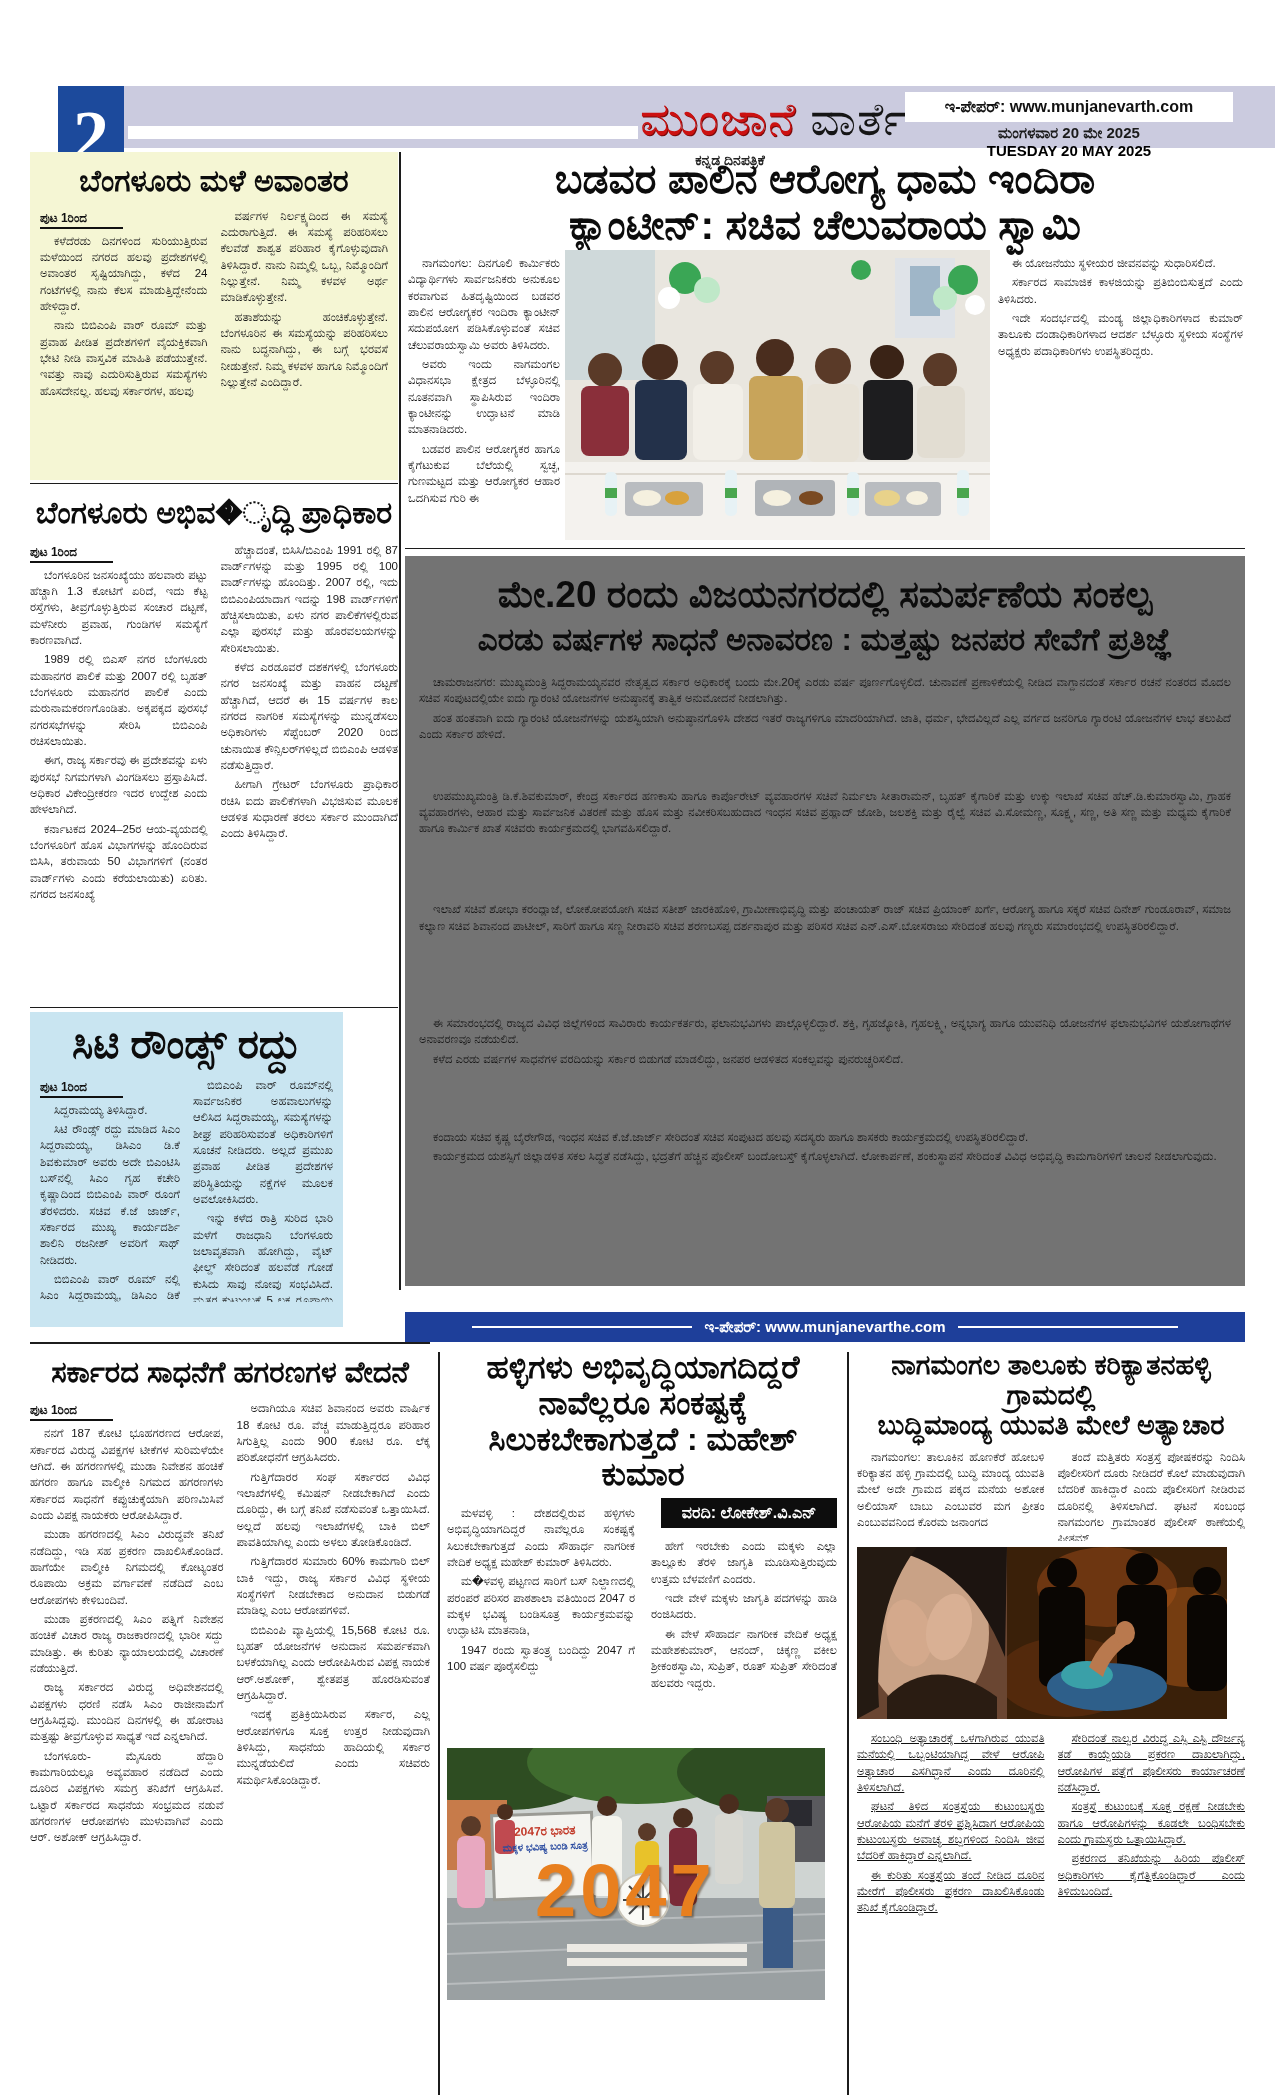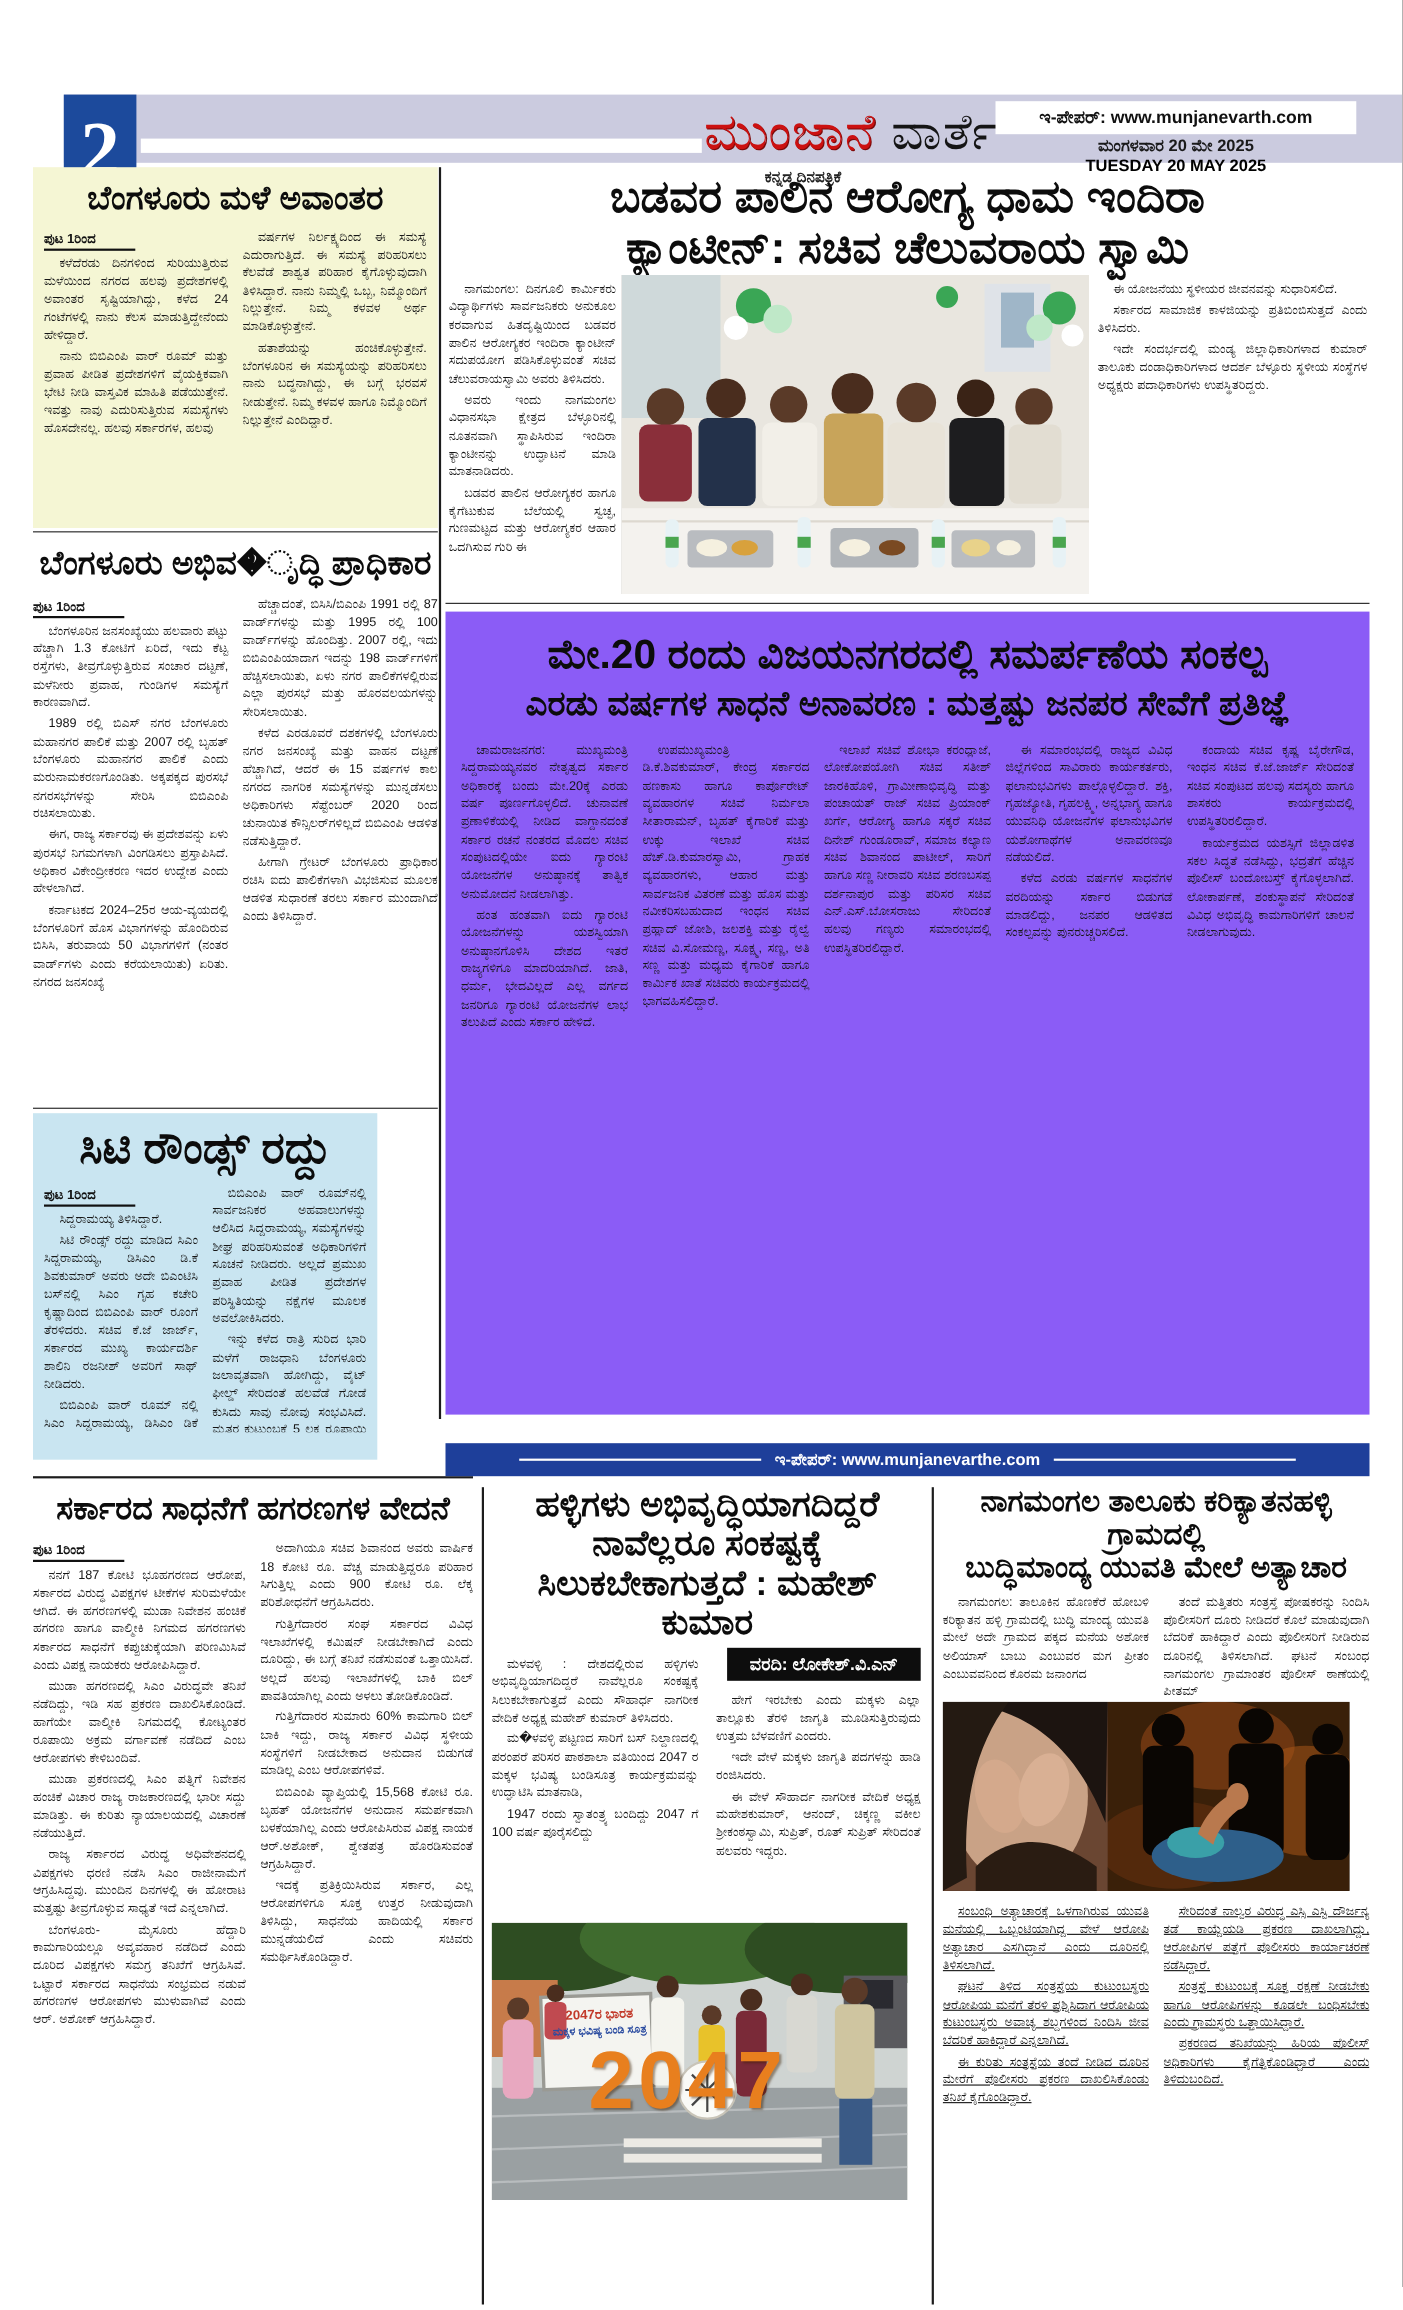--- a/index.html
+++ b/index.html
@@ -25,21 +25,21 @@
   
   .headline{font-weight:bold;color:#0c0c0c;text-align:center;line-height:1.12;}
   .cols{display:flex;gap:13px;overflow:hidden;}
   .cols > div{flex:1;overflow:hidden;}
   .body-text p{margin:0 0 3px 0;font-size:11.5px;line-height:1.42;text-align:justify;
                text-indent:14px;color:#161616;}
   .dateline{display:inline-block;font-weight:bold;font-size:12px;border-bottom:2px solid #111;
             padding:0 36px 2px 0;margin-bottom:4px;}
   .sec-cream{background:#f5f6d4;}
   .sec-blue{background:#c9e5f1;}
-  .sec-tan{background:#8b5cf6;}
+  .sec-tan{background:#737373;}
   .banner-blue{background:#1e3f9a;color:#fff;display:flex;align-items:center;justify-content:center;
                font-weight:bold;font-size:15px;gap:12px;}
   .banner-line{height:2px;background:#fff;flex:0 0 220px;}
   .byline-box{background:#0d0d0d;color:#fff;font-weight:bold;font-size:16px;
               display:flex;align-items:center;justify-content:center;}
   .photo{overflow:hidden;background:#d8d8d4;}
   .photo svg{display:block;}
   .rally-big-num{position:absolute;font-weight:bold;color:#e87f1e;font-size:74px;
                  font-family:"Liberation Sans",sans-serif;text-shadow:2px 2px 2px rgba(60,30,0,.45);
                  letter-spacing:4px;}
@@ -224,21 +224,21 @@
     <div class="abs body-text" style="left:593px;top:100px;width:245px;height:288px;overflow:hidden;">
         <p>ಈ ಯೋಜನೆಯು ಸ್ಥಳೀಯರ ಜೀವನವನ್ನು ಸುಧಾರಿಸಲಿದೆ.</p>
         <p>ಸರ್ಕಾರದ ಸಾಮಾಜಿಕ ಕಾಳಜಿಯನ್ನು ಪ್ರತಿಬಿಂಬಿಸುತ್ತದೆ ಎಂದು ತಿಳಿಸಿದರು.</p>
         <p>ಇದೇ ಸಂದರ್ಭದಲ್ಲಿ ಮಂಡ್ಯ ಜಿಲ್ಲಾಧಿಕಾರಿಗಳಾದ ಕುಮಾರ್ ತಾಲೂಕು ದಂಡಾಧಿಕಾರಿಗಳಾದ ಆದರ್ಶ ಬೆಳ್ಳೂರು ಸ್ಥಳೀಯ ಸಂಸ್ಥೆಗಳ ಅಧ್ಯಕ್ಷರು ಪದಾಧಿಕಾರಿಗಳು ಉಪಸ್ಥಿತರಿದ್ದರು.</p>
       </div>
   </section>
 
   <section class="abs sec-tan" style="left:405px;top:556px;width:840px;height:730px;padding:12px 14px;box-sizing:border-box;">
     <div class="headline" style="font-size:37px;margin:6px 0 8px;">ಮೇ.20 ರಂದು ವಿಜಯನಗರದಲ್ಲಿ ಸಮರ್ಪಣೆಯ ಸಂಕಲ್ಪ</div>
     <div class="headline" style="font-size:31px;margin:0 0 16px;">ಎರಡು ವರ್ಷಗಳ ಸಾಧನೆ ಅನಾವರಣ : ಮತ್ತಷ್ಟು ಜನಪರ ಸೇವೆಗೆ ಪ್ರತಿಜ್ಞೆ</div>
-    <div class="cols body-text" style="height:555px;">
+    <div class="cols body-text" style="height:555px;flex-direction:column;">
       <div>
           <p>ಚಾಮರಾಜನಗರ: ಮುಖ್ಯಮಂತ್ರಿ ಸಿದ್ದರಾಮಯ್ಯನವರ ನೇತೃತ್ವದ ಸರ್ಕಾರ ಅಧಿಕಾರಕ್ಕೆ ಬಂದು ಮೇ.20ಕ್ಕೆ ಎರಡು ವರ್ಷ ಪೂರ್ಣಗೊಳ್ಳಲಿದೆ. ಚುನಾವಣೆ ಪ್ರಣಾಳಿಕೆಯಲ್ಲಿ ನೀಡಿದ ವಾಗ್ದಾನದಂತೆ ಸರ್ಕಾರ ರಚನೆ ನಂತರದ ಮೊದಲ ಸಚಿವ ಸಂಪುಟದಲ್ಲಿಯೇ ಐದು ಗ್ಯಾರಂಟಿ ಯೋಜನೆಗಳ ಅನುಷ್ಠಾನಕ್ಕೆ ತಾತ್ವಿಕ ಅನುಮೋದನೆ ನೀಡಲಾಗಿತ್ತು.</p>
           <p>ಹಂತ ಹಂತವಾಗಿ ಐದು ಗ್ಯಾರಂಟಿ ಯೋಜನೆಗಳನ್ನು ಯಶಸ್ವಿಯಾಗಿ ಅನುಷ್ಠಾನಗೊಳಿಸಿ ದೇಶದ ಇತರೆ ರಾಜ್ಯಗಳಿಗೂ ಮಾದರಿಯಾಗಿದೆ. ಜಾತಿ, ಧರ್ಮ, ಭೇದವಿಲ್ಲದೆ ಎಲ್ಲ ವರ್ಗದ ಜನರಿಗೂ ಗ್ಯಾರಂಟಿ ಯೋಜನೆಗಳ ಲಾಭ ತಲುಪಿದೆ ಎಂದು ಸರ್ಕಾರ ಹೇಳಿದೆ.</p>
         </div>
       <div>
           <p>ಉಪಮುಖ್ಯಮಂತ್ರಿ ಡಿ.ಕೆ.ಶಿವಕುಮಾರ್, ಕೇಂದ್ರ ಸರ್ಕಾರದ ಹಣಕಾಸು ಹಾಗೂ ಕಾರ್ಪೊರೇಟ್ ವ್ಯವಹಾರಗಳ ಸಚಿವೆ ನಿರ್ಮಲಾ ಸೀತಾರಾಮನ್, ಬೃಹತ್ ಕೈಗಾರಿಕೆ ಮತ್ತು ಉಕ್ಕು ಇಲಾಖೆ ಸಚಿವ ಹೆಚ್.ಡಿ.ಕುಮಾರಸ್ವಾಮಿ, ಗ್ರಾಹಕ ವ್ಯವಹಾರಗಳು, ಆಹಾರ ಮತ್ತು ಸಾರ್ವಜನಿಕ ವಿತರಣೆ ಮತ್ತು ಹೊಸ ಮತ್ತು ನವೀಕರಿಸಬಹುದಾದ ಇಂಧನ ಸಚಿವ ಪ್ರಹ್ಲಾದ್ ಜೋಶಿ, ಜಲಶಕ್ತಿ ಮತ್ತು ರೈಲ್ವೆ ಸಚಿವ ವಿ.ಸೋಮಣ್ಣ, ಸೂಕ್ಷ್ಮ, ಸಣ್ಣ, ಅತಿ ಸಣ್ಣ ಮತ್ತು ಮಧ್ಯಮ ಕೈಗಾರಿಕೆ ಹಾಗೂ ಕಾರ್ಮಿಕ ಖಾತೆ ಸಚಿವರು ಕಾರ್ಯಕ್ರಮದಲ್ಲಿ ಭಾಗವಹಿಸಲಿದ್ದಾರೆ.</p>
         </div>
       <div>
           <p>ಇಲಾಖೆ ಸಚಿವೆ ಶೋಭಾ ಕರಂದ್ಲಾಜೆ, ಲೋಕೋಪಯೋಗಿ ಸಚಿವ ಸತೀಶ್ ಜಾರಕಿಹೊಳಿ, ಗ್ರಾಮೀಣಾಭಿವೃದ್ಧಿ ಮತ್ತು ಪಂಚಾಯತ್ ರಾಜ್ ಸಚಿವ ಪ್ರಿಯಾಂಕ್ ಖರ್ಗೆ, ಆರೋಗ್ಯ ಹಾಗೂ ಸಕ್ಕರೆ ಸಚಿವ ದಿನೇಶ್ ಗುಂಡೂರಾವ್, ಸಮಾಜ ಕಲ್ಯಾಣ ಸಚಿವ ಶಿವಾನಂದ ಪಾಟೀಲ್, ಸಾರಿಗೆ ಹಾಗೂ ಸಣ್ಣ ನೀರಾವರಿ ಸಚಿವ ಶರಣಬಸಪ್ಪ ದರ್ಶನಾಪುರ ಮತ್ತು ಪರಿಸರ ಸಚಿವ ಎನ್.ಎಸ್.ಬೋಸರಾಜು ಸೇರಿದಂತೆ ಹಲವು ಗಣ್ಯರು ಸಮಾರಂಭದಲ್ಲಿ ಉಪಸ್ಥಿತರಿರಲಿದ್ದಾರೆ.</p>
         </div>

